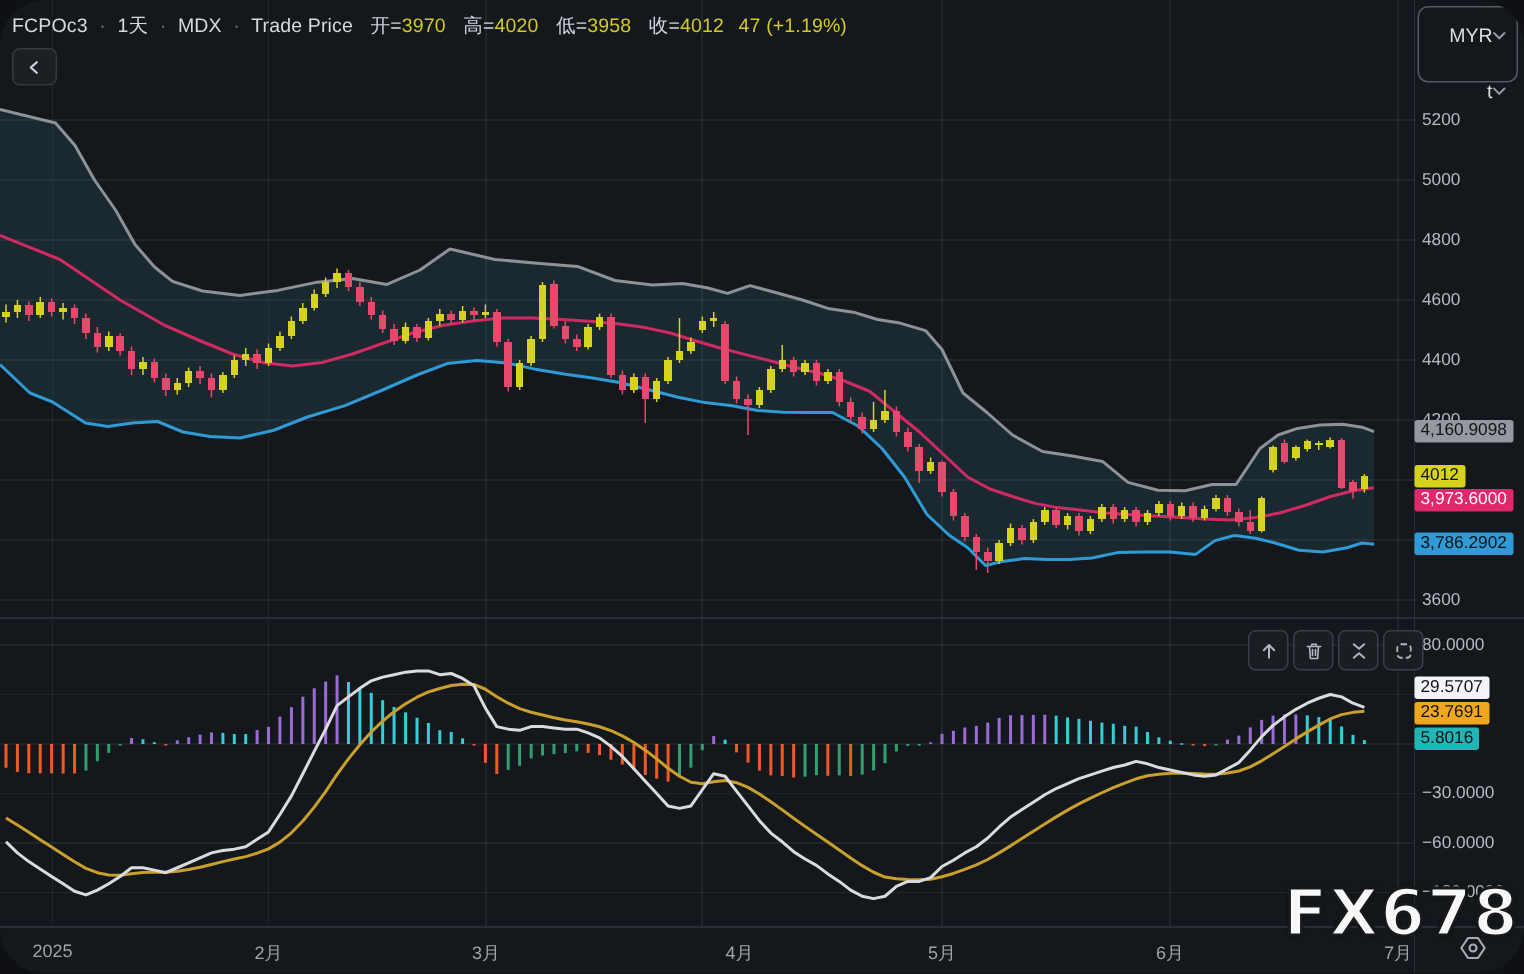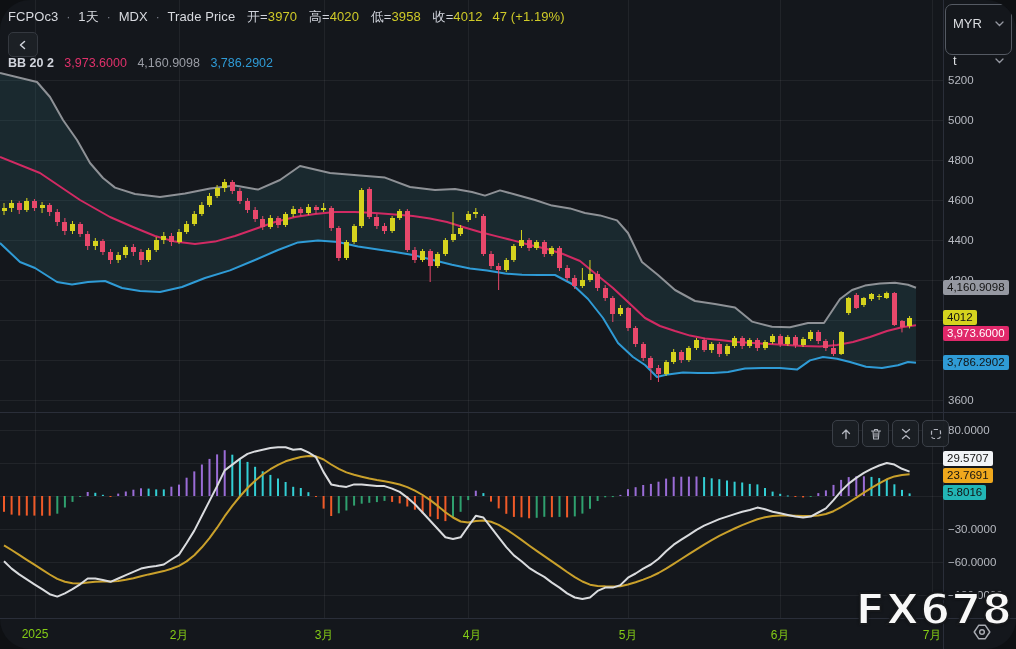--- a/index.html
+++ b/index.html
@@ -18,29 +18,29 @@
   .ind{left:8px;font-size:12.5px;color:#d1d4dc;white-space:nowrap;}
   .ind b{font-weight:600;}
   .ind .v{margin-left:7px;}
   .bbrow{top:56px;}
   .macdrow{top:420px;}
   .c-basis{color:#e0316b;} .c-upper{color:#9a9da5;} .c-lower{color:#2f9bd6;}
   .c-hist{color:#2cb9c0;} .c-macd{color:#f0f3f6;} .c-signal{color:#dfa325;}
   
   .selector{left:945px;top:4px;width:65px;height:49px;border:1px solid #555a63;border-radius:7px;
             background:#14171c;display:flex;flex-direction:column;justify-content:space-around;z-index:6;}
-  .selrow{display:flex;align-items:center;justify-content:space-between;padding:11px 7px;height:23px;
+  .selrow{display:flex;align-items:center;justify-content:flex-end;padding:11px 7px;height:23px;
           color:#dcdee2;font-size:13px;cursor:pointer;}
   
   .toolbar{left:832px;top:420px;display:flex;gap:3px;z-index:5;}
   .tbtn{width:25px;height:25px;background:rgba(27,31,36,.92);border:1px solid #3a3f47;border-radius:5px;
         display:flex;align-items:center;justify-content:center;cursor:pointer;color:#b2b5be;}
   
   .tick{position:absolute;left:948px;height:16px;line-height:16px;font-size:11.5px;color:#b7bac1;}
-  .ttick{position:absolute;top:627px;width:44px;margin-left:-22px;text-align:center;font-size:12px;color:#84cc16;}
+  .ttick{position:absolute;top:627px;width:44px;margin-left:-22px;text-align:center;font-size:12px;color:#a3a3a3;}
   
   .badge{position:absolute;left:943px;height:15px;line-height:15px;font-size:11.5px;padding:0 4px;
          border-radius:2px;color:#131313;z-index:4;white-space:nowrap;}
   .b-upper{top:280px;background:#9598a1;}
   .b-price{top:310px;background:#d5d31e;}
   .b-basis{top:326px;background:#e0286a;color:#ffffff;}
   .b-lower{top:355px;background:#2f9bd6;}
   .b-macd{top:451px;background:#f2f4f7;}
   .b-signal{top:468px;background:#efa81d;}
   .b-hist{top:485px;background:#22b5b5;}
@@ -462,26 +462,20 @@
     <span class="lab">收=</span><span class="val">4012</span>
     <span class="chg">47 (+1.19%)</span>
   </div>
 
   <div class="abs backbtn">
     <svg width="10" height="10" viewBox="0 0 10 10">
       <path d="M6.5 1.5 L2.5 5 L6.5 8.5" fill="none" stroke="#d1d4dc" stroke-width="1.5" stroke-linecap="round" stroke-linejoin="round"></path>
     </svg>
   </div>
 
-  <div class="abs ind bbrow">
-    <b>BB 20 2</b>
-    <span class="v c-basis">3,973.6000</span>
-    <span class="v c-upper">4,160.9098</span>
-    <span class="v c-lower">3,786.2902</span>
-  </div>
 
 
   <div class="abs toolbar">
     <div class="tbtn">
       <svg width="14" height="14" viewBox="0 0 14 14">
         <path d="M7 11.5 V3 M3.5 6.5 L7 3 L10.5 6.5" fill="none" stroke="#b2b5be" stroke-width="1.3" stroke-linecap="round" stroke-linejoin="round"></path>
       </svg>
     </div>
     <div class="tbtn">
       <svg width="14" height="14" viewBox="0 0 14 14">
@@ -527,21 +521,21 @@
   <div id="macd-labels">
       <div class="tick" style="top: 422px;">80.0000</div>
       <div class="tick" style="top: 521px;">−30.0000</div>
       <div class="tick" style="top: 554px;">−60.0000</div>
       <div class="tick" style="top: 587px;">−120.0000</div>
     </div>
   <div id="time-labels">
       <div class="ttick" style="left: 35px;">2025</div>
       <div class="ttick" style="left: 179px;">2月</div>
       <div class="ttick" style="left: 324px;">3月</div>
-      <div class="ttick" style="left: 472px;">4月</div>
+      <div class="ttick" style="left: 493px;">4月</div>
       <div class="ttick" style="left: 628px;">5月</div>
       <div class="ttick" style="left: 780px;">6月</div>
       <div class="ttick" style="left: 932px;">7月</div>
     </div>
 
   <div class="badge b-upper">4,160.9098</div>
   <div class="badge b-price">4012</div>
   <div class="badge b-basis">3,973.6000</div>
   <div class="badge b-lower">3,786.2902</div>
   <div class="badge b-macd">29.5707</div>

